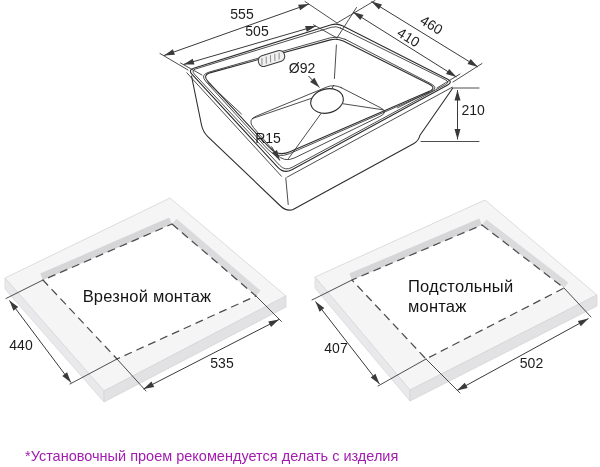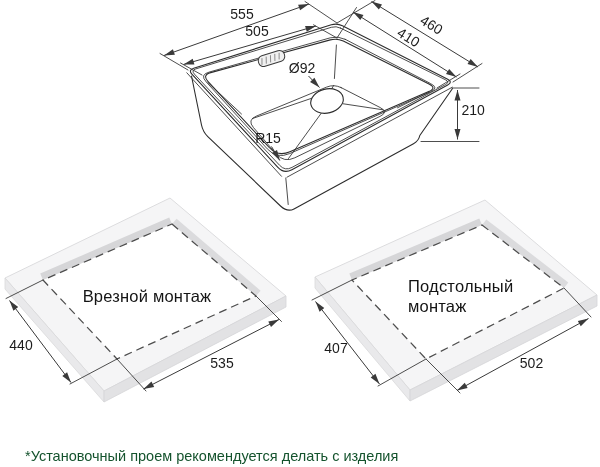--- a/index.html
+++ b/index.html
@@ -31,21 +31,21 @@
   .slab-top{fill:#f5f5f6;stroke:#dcdcde;stroke-width:1;}
   .slab-side-l{fill:#e9e9eb;stroke:#d9d9db;stroke-width:0.8;}
   .slab-side-r{fill:#e2e2e4;stroke:#d6d6d8;stroke-width:0.8;}
   .hole{fill:#ffffff;}
   .band1{fill:#d6d6d8;}
   .band2{fill:#dbdbdd;}
   .footnote{
     position:absolute;
     left:25px;top:448px;
     font-size:14.5px;
-    color:#14532d;
+    color:#a21caf;
     white-space:nowrap;
   }
 </style>
 </head>
 <body>
 
 <div class="canvas">
 
 <svg width="600" height="467" viewBox="0 0 600 467">
   <defs>

